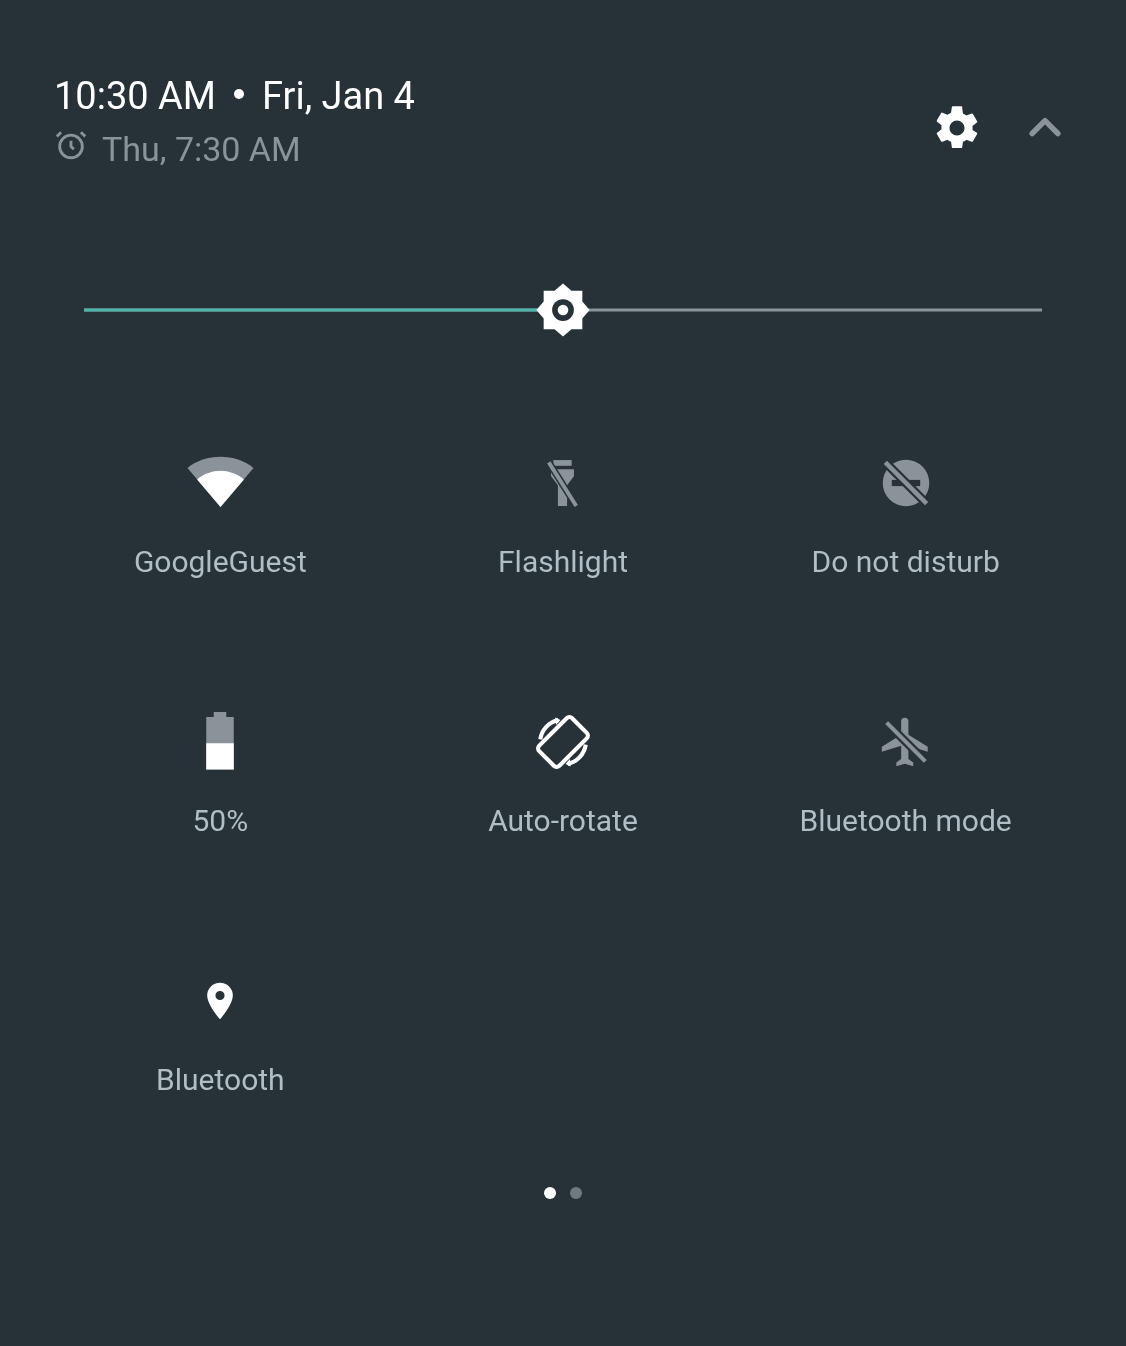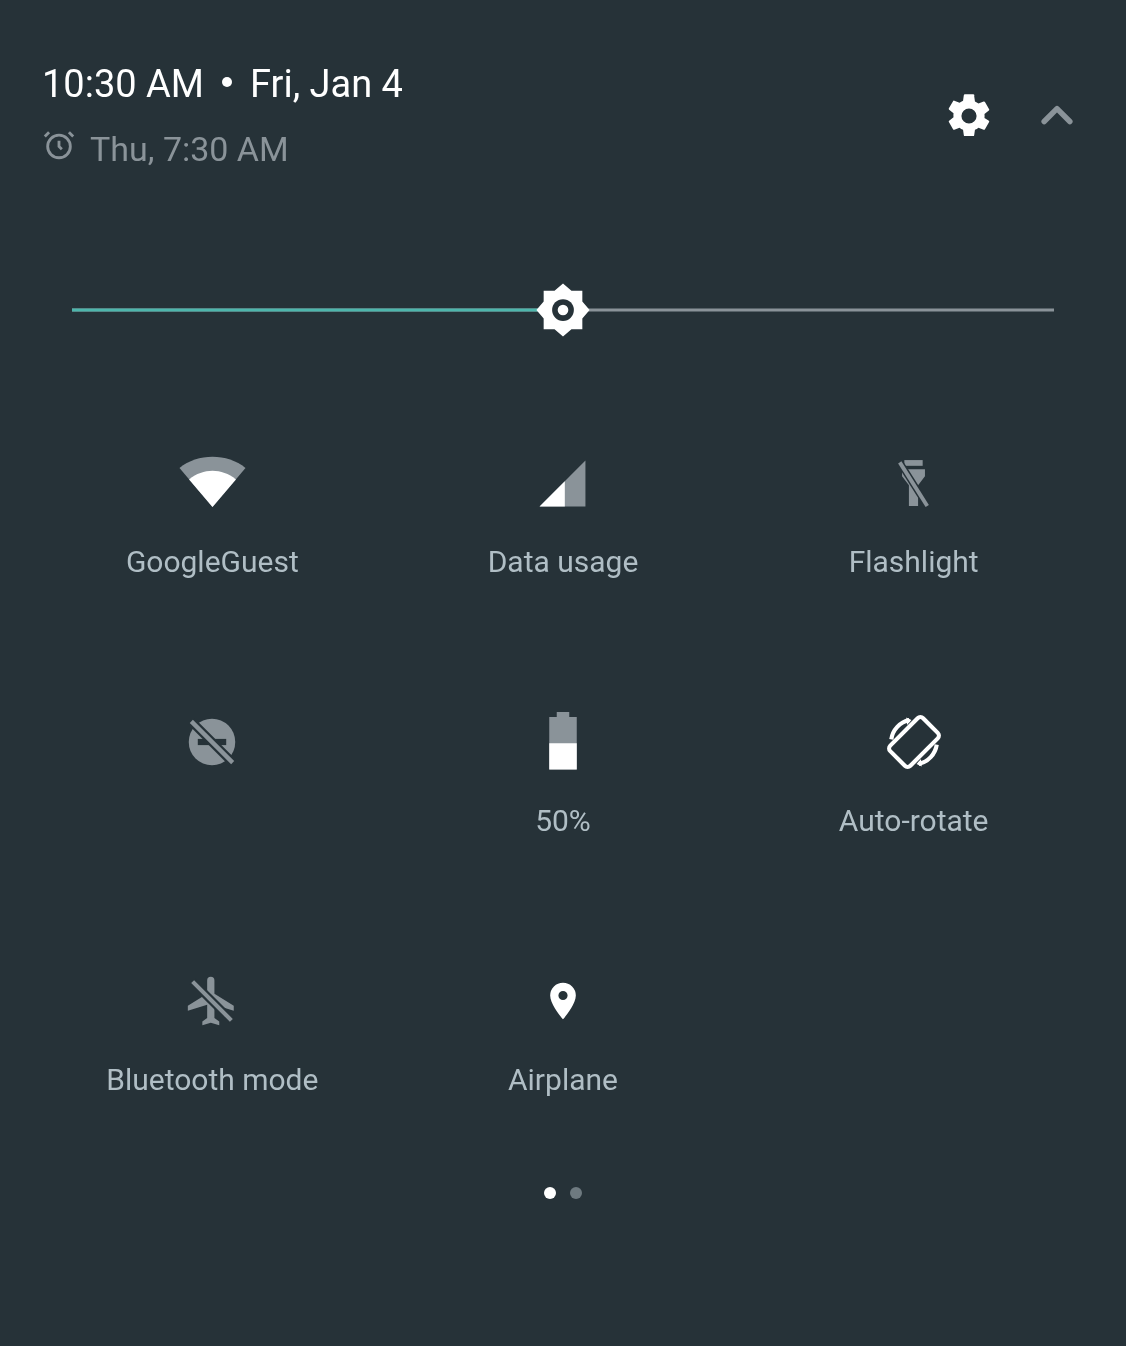--- a/index.html
+++ b/index.html
@@ -4,21 +4,21 @@
   <style>
     * { margin: 0; padding: 0; box-sizing: border-box; }
     body {
       width: 1126px;
       height: 1346px;
       background: #263238;
       font-family: "Roboto", "Helvetica Neue", Arial, sans-serif;
       overflow: hidden;
     }
     .panel {
-      padding: 42px;
+      padding: 54px;
       height: 100%;
       display: flex;
       flex-direction: column;
     }
 
     
     .header {
       display: flex;
       justify-content: space-between;
       align-items: flex-start;
@@ -36,21 +36,21 @@
     .dot-sep {
       width: 10px; height: 10px; border-radius: 50%;
       background: #ffffff;
       align-self: center;
       position: relative; top: -2px;
     }
     .alarm-row {
       display: flex;
       align-items: center;
       gap: 14px;
-      margin-top: 22px;
+      margin-top: 10px;
       color: #8A9399;
       font-size: 34px;
       font-weight: 400;
     }
     .header-right {
       display: flex;
       align-items: center;
       gap: 40px;
       padding-top: 28px;
       padding-right: 5px;
@@ -182,29 +182,20 @@
     <div class="tile">
       <span class="tile-icon">
         <svg width="75" height="60" viewBox="0 0 24 20">
           <path d="M12 18 L1 5 C7 0 17 0 23 5 Z" fill="#8A9399"></path>
           <path d="M12 18 L4.2 8.8 C9 5 15 5 19.8 8.8 Z" fill="#ffffff"></path>
         </svg>
       </span>
       <span class="tile-label">GoogleGuest</span>
     </div>
 
-    <div class="tile">
-      <span class="tile-icon">
-        <svg width="55" height="55" viewBox="0 0 24 24">
-          <path d="M2 22 L22 22 L22 2 Z" fill="#8A9399"></path>
-          <path d="M2 22 L13 22 L13 11 Z" fill="#ffffff"></path>
-        </svg>
-      </span>
-      <span class="tile-label">Data usage</span>
-    </div>
 
     <div class="tile">
       <span class="tile-icon">
         <svg width="55" height="60" viewBox="0 0 24 24">
           <g fill="#8A9399">
             <rect x="8" y="2" width="8" height="2.5"></rect>
             <path d="M7 6 H17 V9 L14 13 V22 H10 V13 L7 9 Z"></path>
           </g>
           <line x1="6" y1="3" x2="18" y2="22" stroke="#263238" stroke-width="3"></line>
           <line x1="6" y1="3" x2="18" y2="22" stroke="#8A9399" stroke-width="1.7"></line>
@@ -215,20 +206,21 @@
 
     <div class="tile">
       <span class="tile-icon">
         <svg width="62" height="62" viewBox="0 0 24 24">
           <circle cx="12" cy="12" r="9" fill="#8A9399"></circle>
           <rect x="6.5" y="10.8" width="11" height="2.4" fill="#263238"></rect>
           <line x1="4" y1="4" x2="20" y2="20" stroke="#263238" stroke-width="3.5"></line>
           <line x1="4" y1="4" x2="20" y2="20" stroke="#8A9399" stroke-width="1.7"></line>
         </svg>
       </span>
+      <span class="tile-label">Do not disturb</span>
     </div>
 
     <div class="tile">
       <span class="tile-icon">
         <svg width="40" height="60" viewBox="0 0 16 24">
           <rect x="5.5" y="0" width="5" height="2.2" fill="#8A9399"></rect>
           <rect x="2.5" y="2" width="11" height="21" fill="#8A9399"></rect>
           <rect x="2.5" y="12.5" width="11" height="10.5" fill="#ffffff"></rect>
         </svg>
       </span>
@@ -259,21 +251,21 @@
       </span>
       <span class="tile-label">Bluetooth mode</span>
     </div>
 
     <div class="tile">
       <span class="tile-icon">
         <svg width="44" height="58" viewBox="0 0 24 24" fill="#ffffff">
           <path d="M12 2a7 7 0 0 0-7 7c0 5 7 13 7 13s7-8 7-13a7 7 0 0 0-7-7zm0 9.5A2.5 2.5 0 1 1 14.5 9 2.5 2.5 0 0 1 12 11.5z"></path>
         </svg>
       </span>
-      <span class="tile-label">Airplane</span>
+      <span class="tile-label">Bluetooth</span>
     </div>
 
   </div>
 
   <div class="page-dots">
     <span class="page-dot active"></span>
     <span class="page-dot inactive"></span>
   </div>
 
 </div>

